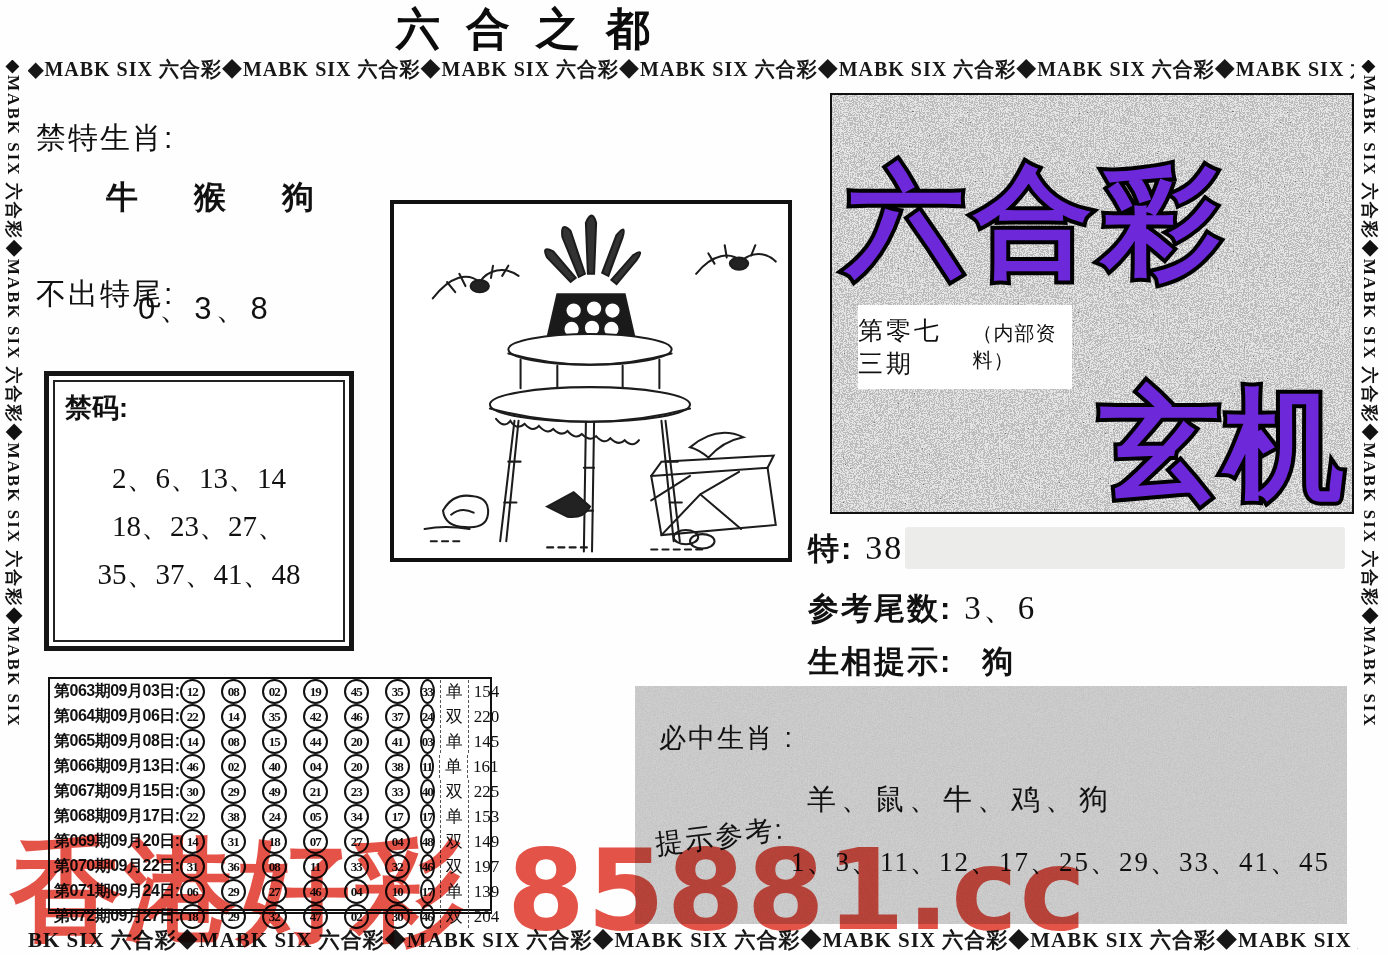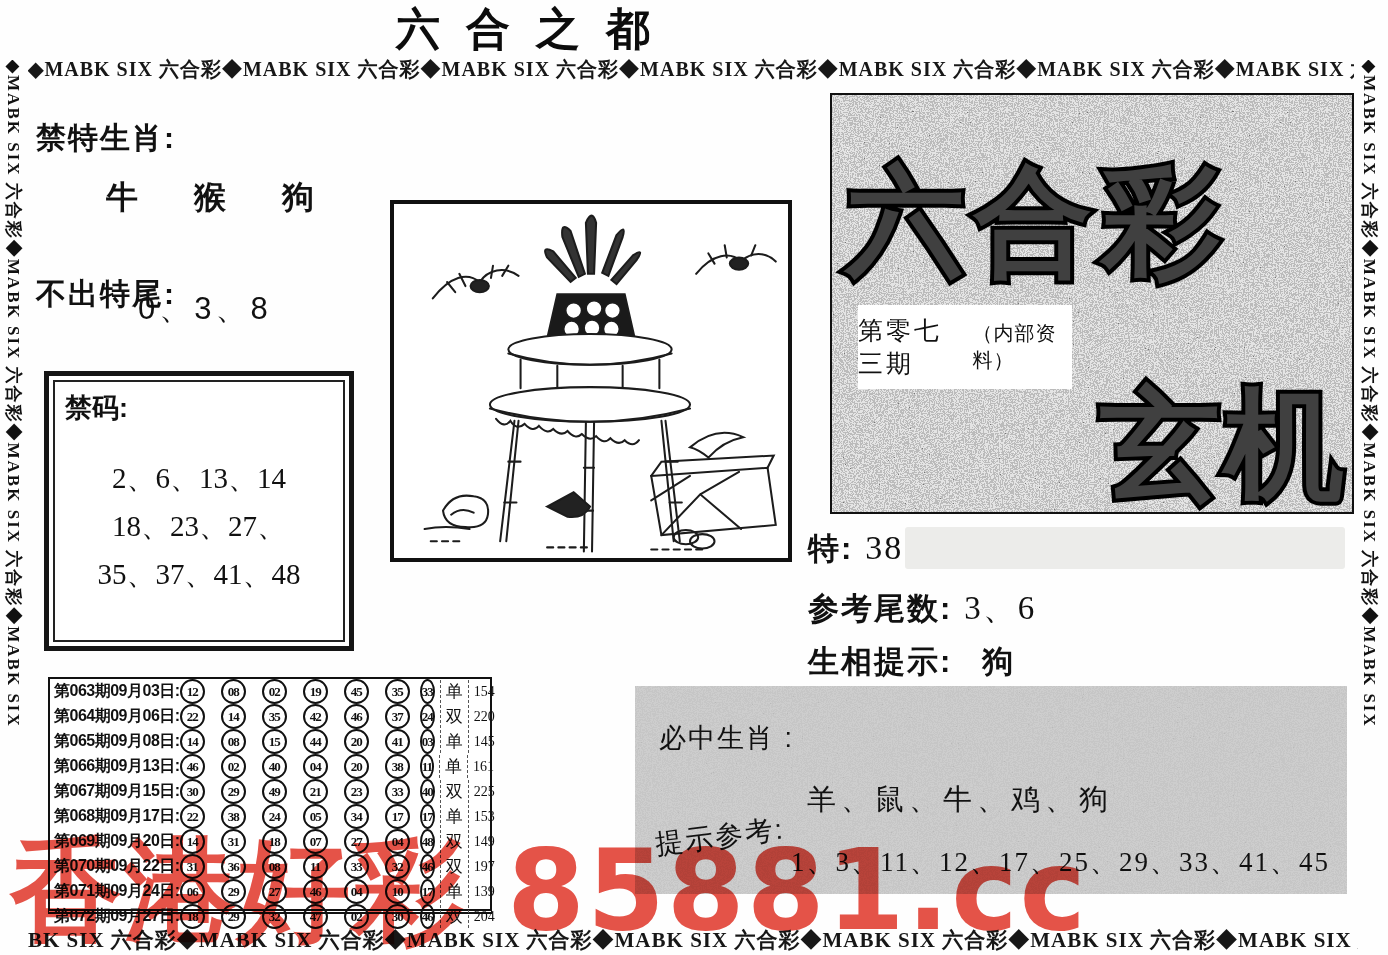--- a/index.html
+++ b/index.html
@@ -9,21 +9,21 @@
 
   
   .border-text{font-family:"Liberation Serif",serif;font-weight:bold;font-size:20px;
                white-space:nowrap;overflow:hidden;color:#171717;letter-spacing:1px;}
   .v-border{writing-mode:vertical-rl;text-orientation:sideways;font-size:17px;height:890px;
             overflow:hidden;font-family:"Liberation Serif",serif;font-weight:bold;letter-spacing:2px;}
 
   .main-title{font-size:44px;font-weight:900;letter-spacing:26px;font-family:"Liberation Serif",serif;
               color:#0c0c0c;white-space:nowrap;}
 
-  .h-label{font-size:30px;font-weight:700;letter-spacing:2px;}
+  .h-label{font-size:30px;font-weight:400;letter-spacing:2px;}
   .zodiac-row{display:flex;gap:56px;font-size:32px;font-weight:600;}
   .num-line{font-size:31px;font-family:Liberation Sans, sans-serif;letter-spacing:4px;}
 
   .forbid-box{left:44px;top:344px;width:300px;height:270px;border:5px solid #151515;background:#fff;margin-top:27px;}
   .forbid-box::after{content:"";position:absolute;inset:4px;border:2px solid #222;pointer-events:none;}
   .forbid-label{position:absolute;left:16px;top:14px;font-size:27px;font-weight:600;}
   .forbid-lines{position:absolute;left:0;right:0;top:78px;text-align:center;
                 font-size:29px;line-height:48px;font-family:"Liberation Serif",serif;}
 
   .banner{left:44px;top:627px;width:436px;height:46px;background:#0b0b0b;border-radius:50%;
@@ -35,40 +35,40 @@
            display:flex;flex-direction:column;background:#fff;}
   .rrow{flex:1;display:flex;align-items:center;padding-left:4px;}
   .r-label{width:160px;font-weight:bold;font-size:16px;letter-spacing:-0.5px;white-space:nowrap;}
   .r-nums{display:flex;gap:16px;align-items:center;}
   .ball{width:21px;height:21px;border:2px solid #111;border-radius:50%;display:flex;
         align-items:center;justify-content:center;font-size:13px;font-weight:bold;letter-spacing:-1px;
         font-family:"Liberation Serif",serif;}
   .r-special{margin-left:10px;}
   .r-sep{align-self:stretch;border-left:1px dashed #555;margin:1px 5px;}
   .r-parity{width:26px;font-size:17px;text-align:center;}
-  .r-sum{width:36px;font-size:14px;font-family:"Liberation Serif",serif;text-align:right;padding-right:20px;}
+  .r-sum{width:36px;font-size:17px;font-family:"Liberation Serif",serif;text-align:right;padding-right:20px;}
 
   .art-box{left:390px;top:200px;width:394px;height:354px;border:4px solid #111;background:#fff;}
 
   .noise-panel{left:830px;top:93px;width:520px;height:417px;border:2px solid #111;background:#bdbdbd;overflow:hidden;}
   .noise-fill{position:absolute;inset:0;width:100%;height:100%;}
-  .bubble{color:#404040;font-weight:900;-webkit-text-stroke:8px #000;paint-order:stroke;
+  .bubble{color:#6d28d9;font-weight:900;-webkit-text-stroke:8px #000;paint-order:stroke;
           white-space:nowrap;font-family:Liberation Sans, sans-serif;}
   .brand-top{left:14px;top:48px;font-size:118px;letter-spacing:10px;}
   .brand-bottom{right:4px;bottom:-16px;font-size:120px;letter-spacing:4px;}
   .issue-box{left:26px;top:210px;width:214px;height:84px;background:#fff;display:flex;flex-direction:row;
              align-items:center;justify-content:center;gap:4px;}
   .issue-line{font-size:25px;letter-spacing:3px;font-family:"Liberation Serif",serif;}
   .issue-note{font-size:20px;letter-spacing:1px;font-family:"Liberation Serif",serif;}
 
   .stat-line{font-size:31px;font-weight:600;letter-spacing:2px;white-space:nowrap;}
   .stat-value{font-family:"Liberation Serif",serif;font-weight:normal;margin-left:12px;}
   .smudge{left:905px;top:527px;width:440px;height:42px;background:#ececea;border-radius:3px;}
 
-  .gray-box{left:635px;top:686px;width:712px;height:208px;background:#c9c9c9;overflow:hidden;}
+  .gray-box{left:635px;top:686px;width:712px;height:238px;background:#c9c9c9;overflow:hidden;}
   .gb-noise{opacity:.18;}
   .sure-label{left:24px;top:34px;font-size:27px;letter-spacing:2px;}
   .sure-values{left:172px;top:94px;font-size:29px;letter-spacing:5px;}
   .ref-label{left:20px;top:132px;font-size:28px;transform:rotate(-7deg);letter-spacing:2px;}
   .ref-values{left:156px;top:158px;font-size:27px;font-family:"Liberation Serif",serif;letter-spacing:2px;}
 
   .watermark{left:10px;top:816px;font-size:112px;font-weight:900;white-space:nowrap;z-index:30;
              mix-blend-mode:multiply;opacity:.95;letter-spacing:2px;font-family:"DejaVu Sans",sans-serif;}
 
   svg.sketch{width:100%;height:100%;display:block;}

